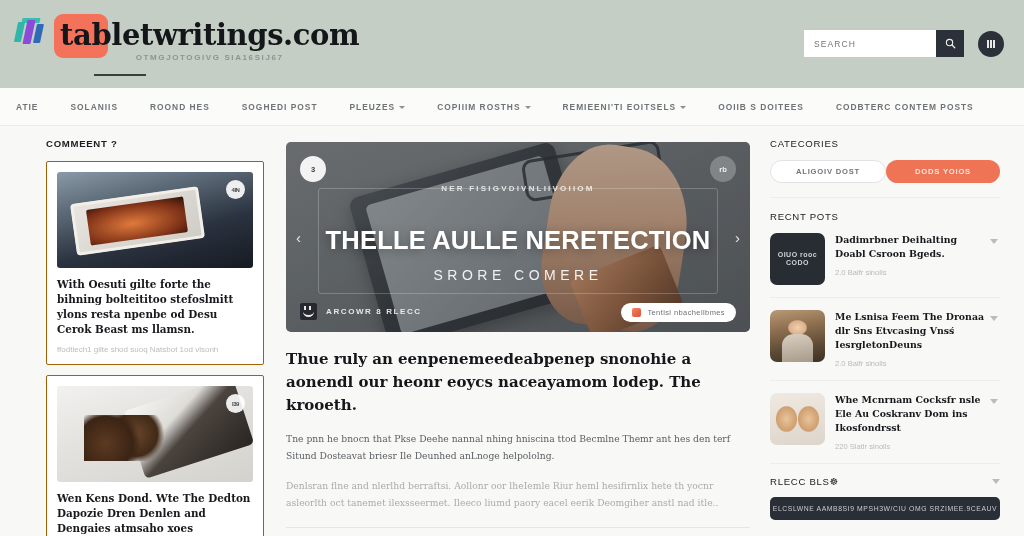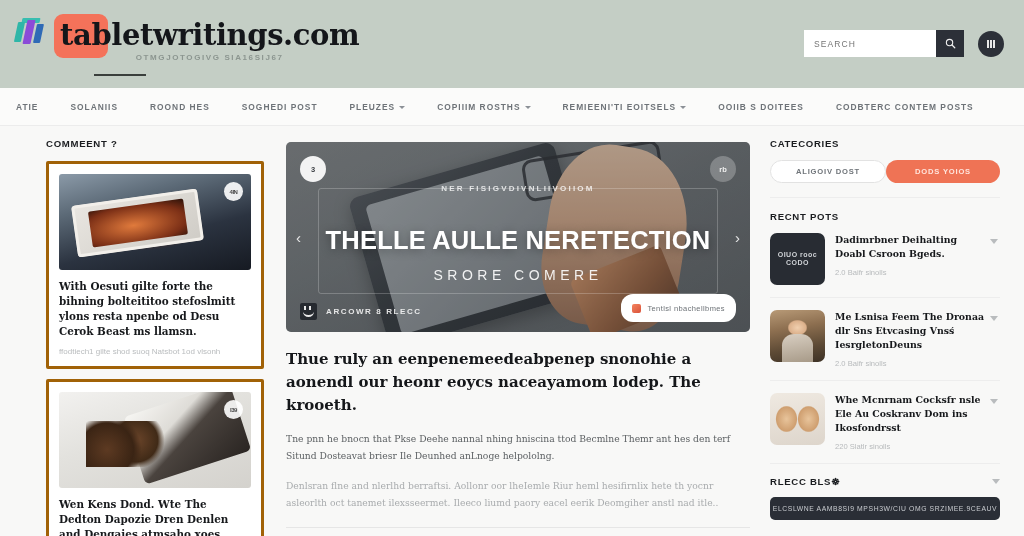--- a/index.html
+++ b/index.html
@@ -88,21 +88,21 @@
   .col-left { width: 262px; padding: 12px 12px 0 32px; }
   .col-main { flex: 1; padding: 16px 12px 0 10px; }
   .col-right { width: 248px; padding: 12px 10px 0 8px; }
 
   
   .side-heading {
     font-size: 9.6px; font-weight: 700; letter-spacing: 0.7px;
     color: #1b1d20; margin-bottom: 12px;
   }
   .card {
-    background: #ffffff; border: 3px solid #a16207; border-radius: 2px;
+    background: #ffffff; border: 1px solid #a16207; border-radius: 2px;
     padding: 10px; margin-bottom: 10px;
   }
   .card-img {
     position: relative; width: 100%; height: 96px; border-radius: 3px; overflow: hidden;
   }
   .card-badge {
     position: absolute; right: 8px; top: 8px; width: 19px; height: 19px;
     border-radius: 50%; background: rgba(255,255,255,.9);
     display: flex; align-items: center; justify-content: center;
     font-size: 6px; color: #4a4a4a; font-weight: 700; letter-spacing: -0.5px;
@@ -234,21 +234,21 @@
   .hero-author .av::before {
     content:""; position:absolute; left:4px; top:3px; width:2px; height:4px;
     background:#e9e9e9; box-shadow: 5px 0 0 #e9e9e9;
   }
   .hero-author-text {
     font-size: 8px; letter-spacing: 1.6px; color: rgba(255,255,255,.85);
     font-weight: 600; filter: blur(0.3px);
   }
   .hero-pill {
     position: absolute; right: 14px; bottom: 10px;
-    background: #ffffff; border-radius: 12px; height: 28px;
+    background: #ffffff; border-radius: 12px; height: 19px;
     display: flex; align-items: center; gap: 6px; padding: 0 11px;
   }
   .hero-pill .dot {
     width: 9px; height: 9px; border-radius: 2px;
     background: linear-gradient(140deg, #f4845f, #d9523a);
   }
   .hero-pill span {
     font-size: 7.5px; color: #6d7277; letter-spacing: .4px; filter: blur(0.45px);
   }
 
@@ -261,21 +261,21 @@
   .art-p {
     font-family: "DejaVu Serif", serif;
     font-size: 9.2px; line-height: 17px; color: #a9acae; margin-top: 13px;
     filter: blur(0.25px);
   }
   .art-p.dark { color: #5c6063; }
   .art-divider { height: 1px; background: #e6e6e6; margin-top: 16px; }
 
   
   .r-heading {
-    font-size: 9.6px; font-weight: 700; letter-spacing: 0.7px;
+    font-size: 9.6px; font-weight: 400; letter-spacing: 0.7px;
     color: #1b1d20; margin-bottom: 11px;
   }
   .pill-row { display: flex; margin-bottom: 14px; }
   .pill {
     flex: 1; height: 23px; border-radius: 12px;
     display: flex; align-items: center; justify-content: center;
     font-size: 7.6px; font-weight: 700; letter-spacing: .8px; cursor: pointer;
     filter: blur(0.3px);
   }
   .pill-outline { background: #fff; border: 1px solid #e2e2e2; color: #6f7479; }

